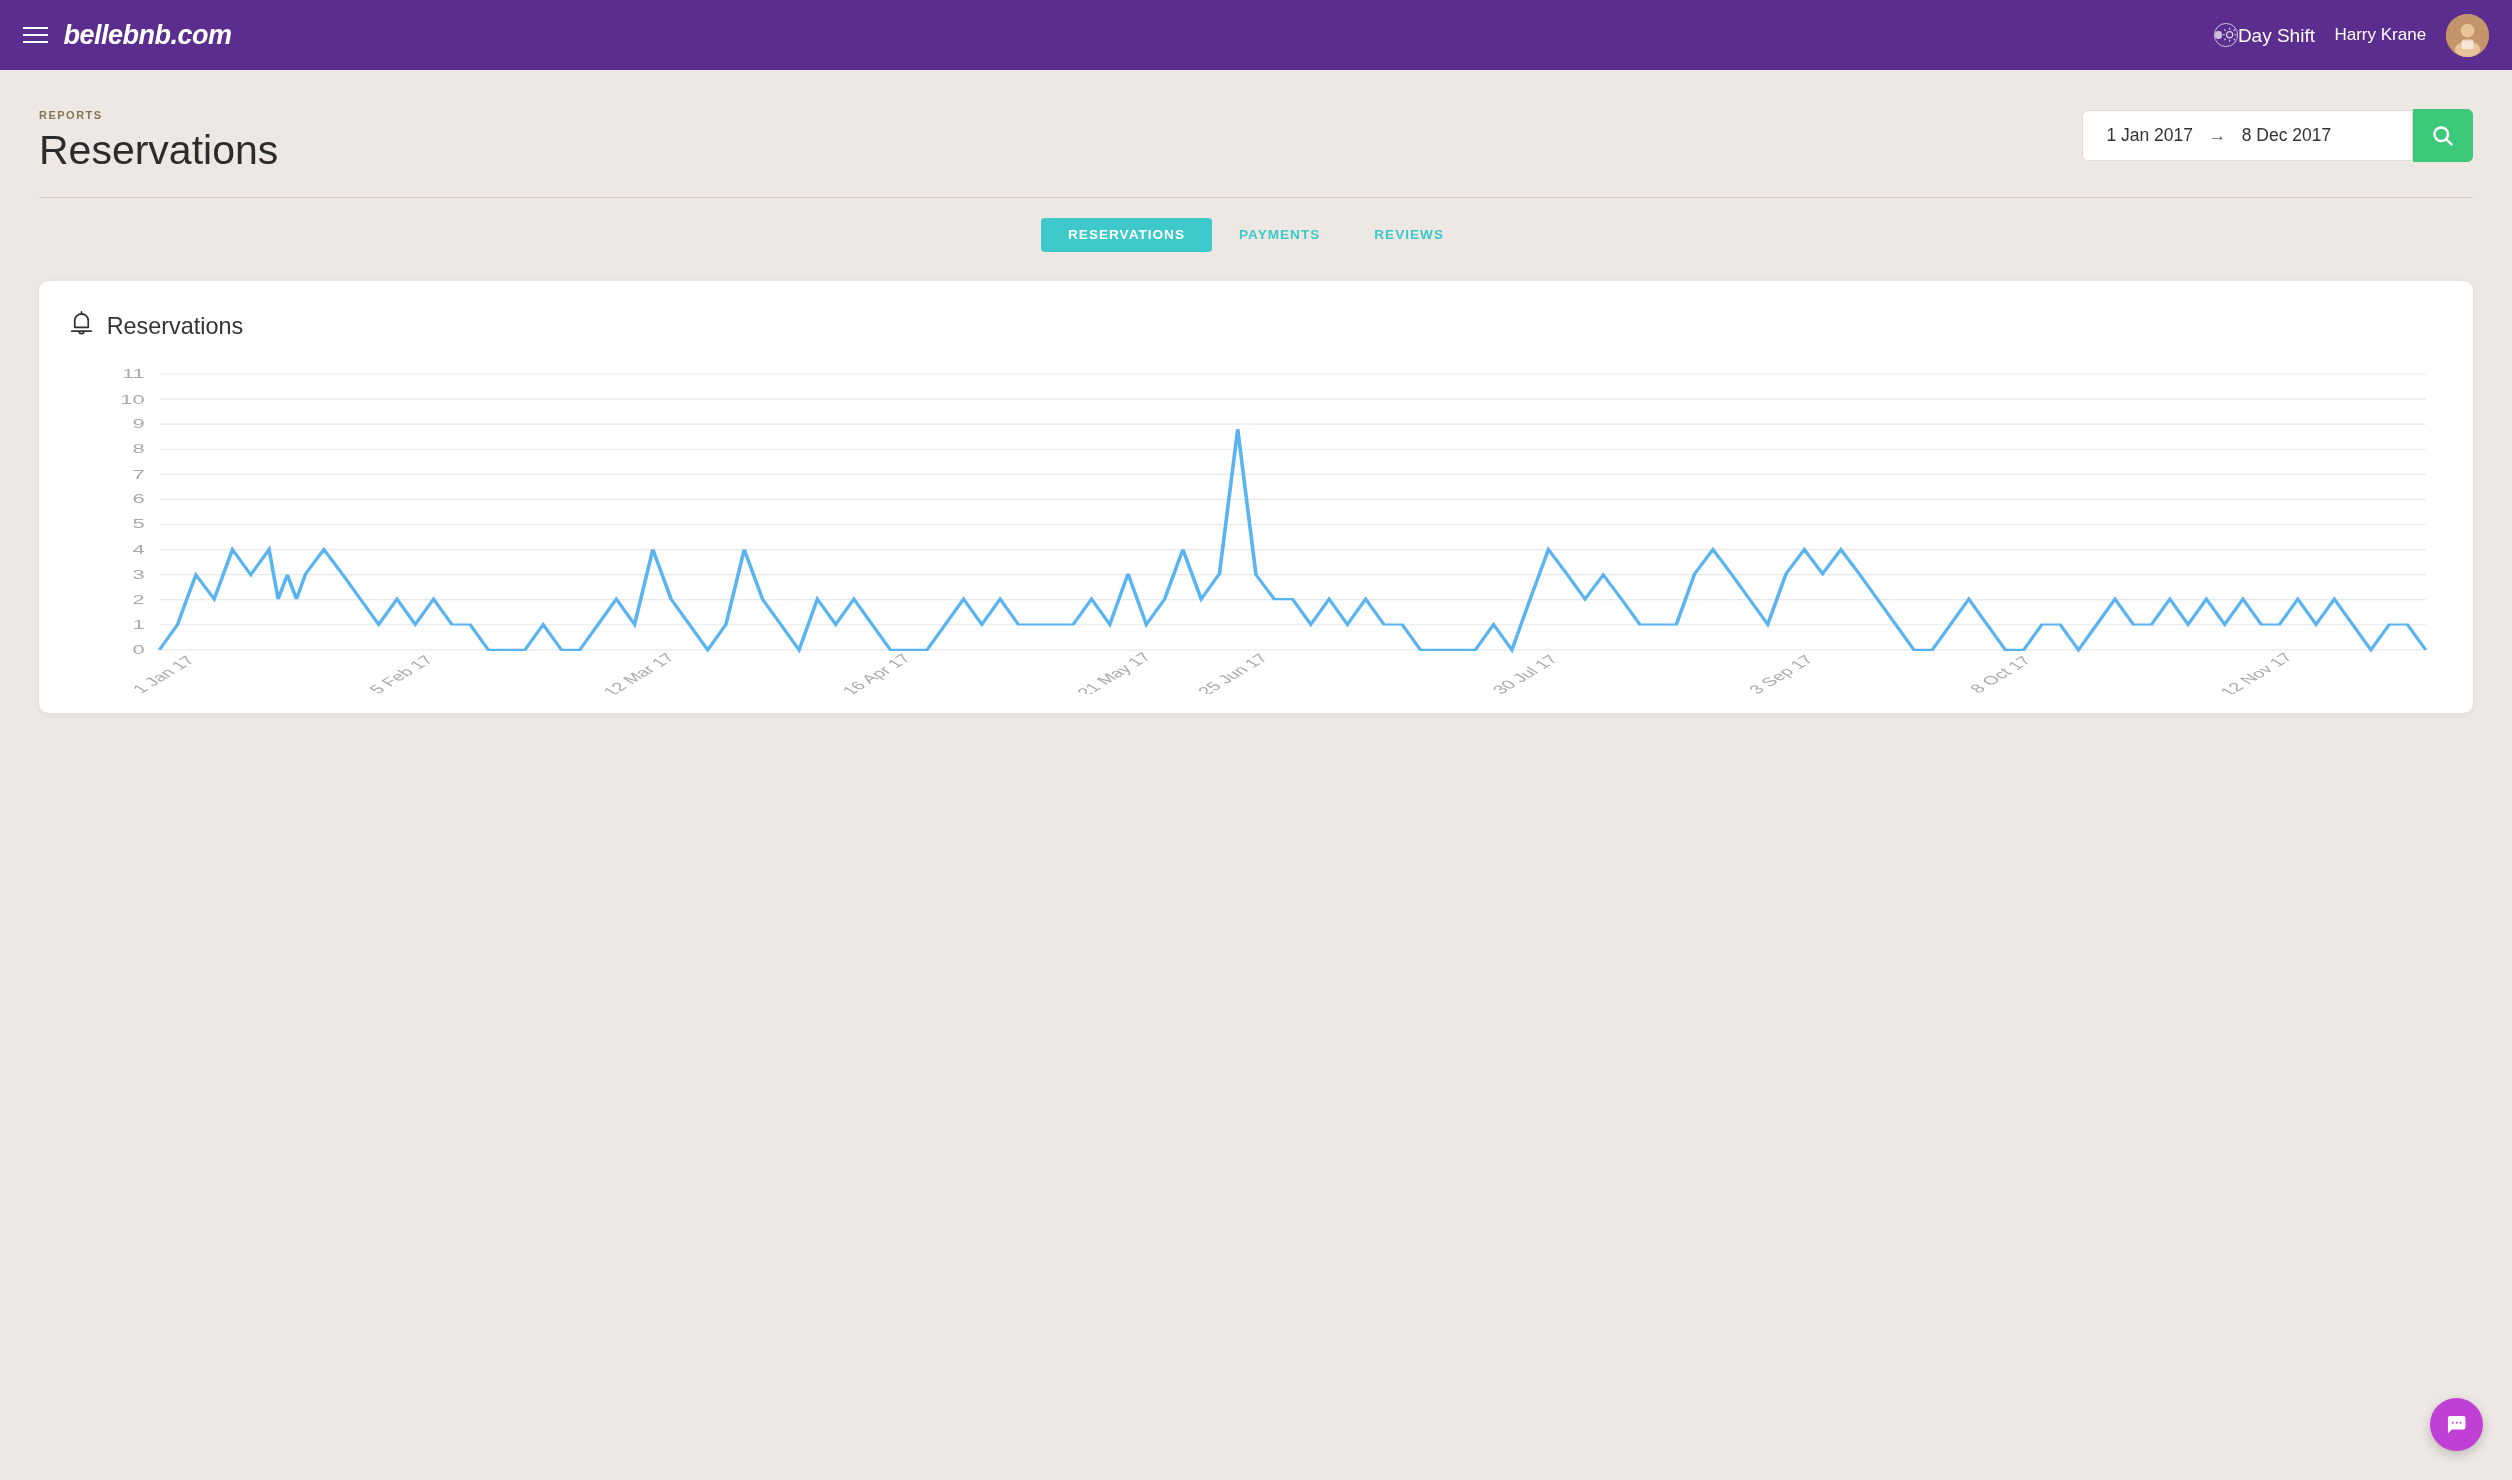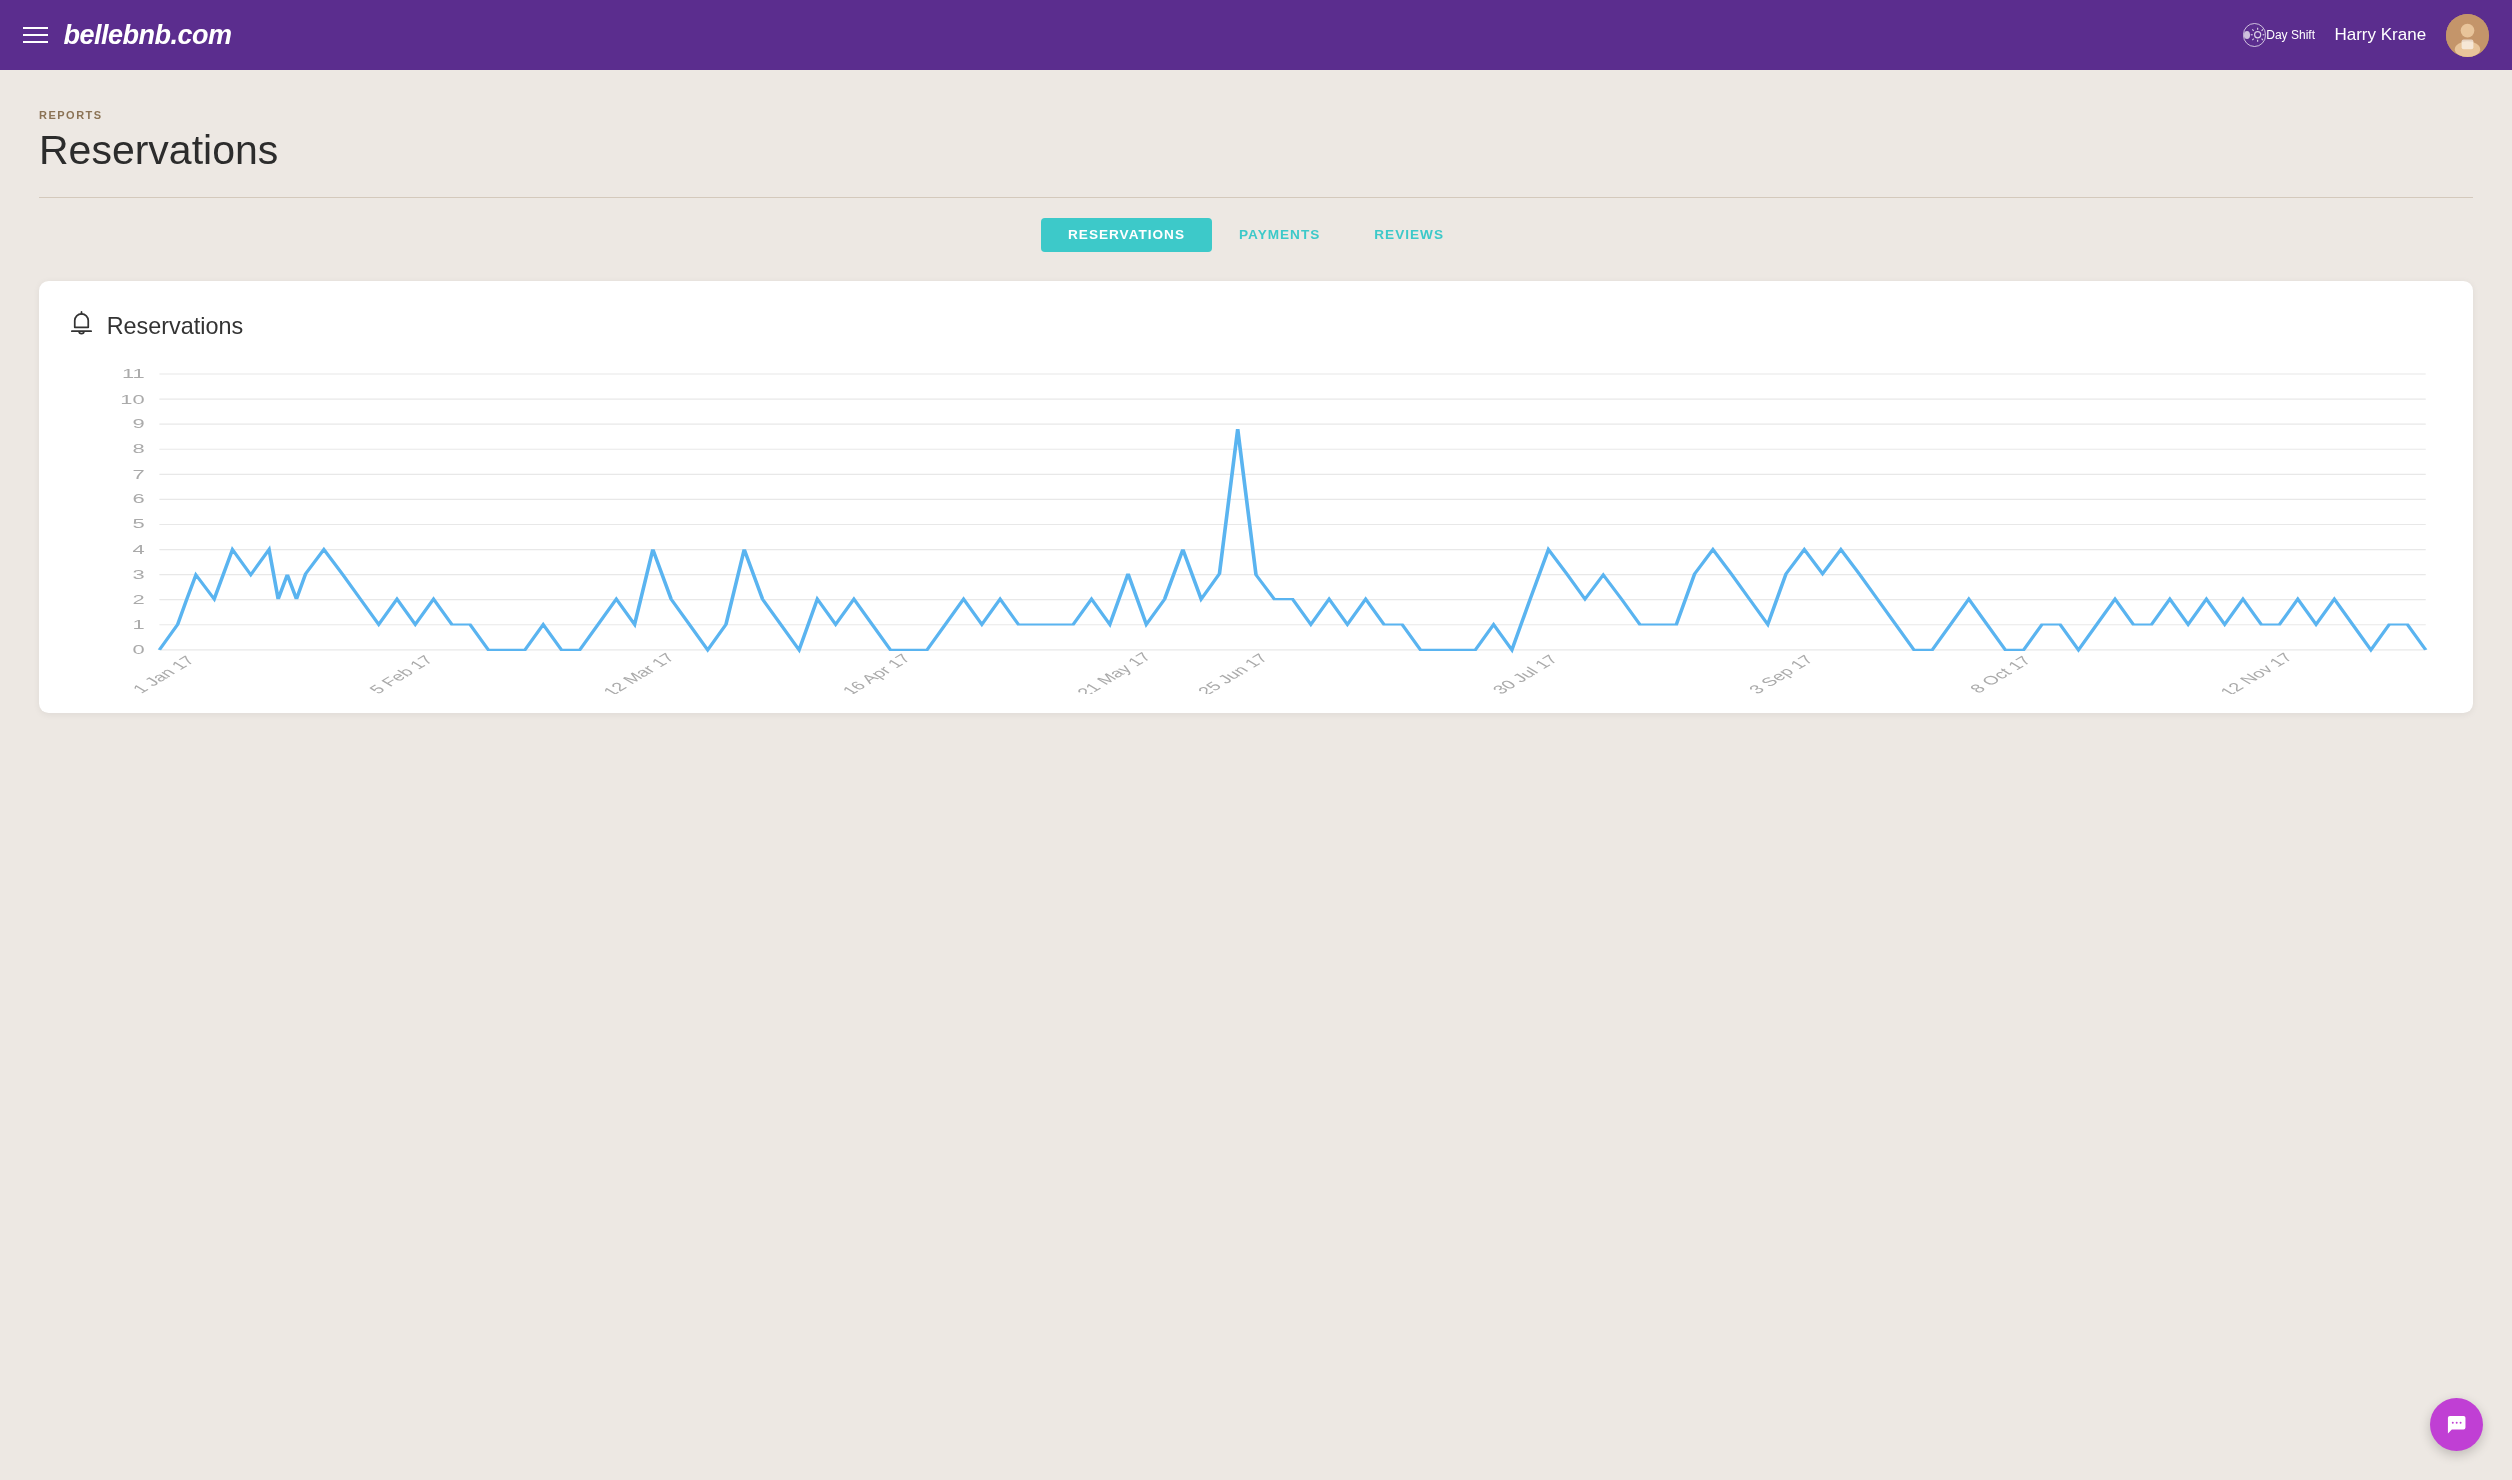--- a/index.html
+++ b/index.html
@@ -12,21 +12,21 @@
       align-items: center;
       padding: 0 23.4px;
       height: 70px;
       justify-content: space-between;
     }
     .header-left { display: flex; align-items: center; gap: 15px; }
     .hamburger { display: flex; flex-direction: column; gap: 4.9px; cursor: pointer; }
     .hamburger span { display: block; width: 25px; height: 1.9px; background: white; }
     .header-logo { color: white; font-size: 27px; font-weight: 600; font-style: italic; letter-spacing: -0.5px; }
     .header-right { display: flex; align-items: center; gap: 19.5px; }
-    .day-shift { display: flex; align-items: center; gap: 0; color: white; font-size: 12px; }
+    .day-shift { display: flex; align-items: flex-end; gap: 0; color: white; font-size: 19px; }
     .day-shift-icon { width: 23.4px; height: 23.4px; border: 1.9px solid rgba(255,255,255,0.7); border-radius: 50%; display: flex; align-items: center; justify-content: center; }
     .day-shift-icon::before { content: ''; width: 7.8px; height: 7.8px; background: rgba(255,255,255,0.7); border-radius: 50%; }
     .user-name { color: white; font-size: 17px; text-align: right; }
     .avatar-placeholder { width: 43px; height: 43px; border-radius: 50%; background: linear-gradient(135deg, #d4a574, #a0785a); display: flex; align-items: center; justify-content: center; color: white; font-size: 17.5px; }
 
     
     .main { padding: 39px 39px 39px 39px; }
 
     
     .page-header { display: flex; align-items: flex-start; justify-content: space-between; margin-bottom: 23.4px; }
@@ -149,20 +149,33 @@
     </div>
   </div>
 </header>
 
 <main class="main">
 
   <div class="page-header">
     <div class="page-header-left">
       <div class="breadcrumb">REPORTS</div>
       <h1 class="page-title">Reservations</h1>
+    </div>
+    <div class="date-search">
+      <div class="date-range-box">
+        <span>1 Jan 2017</span>
+        <span class="date-arrow">→</span>
+        <span>8 Dec 2017</span>
+      </div>
+      <button class="search-btn">
+        <svg width="21.4" height="21.4" viewBox="0 0 22 22" fill="none">
+          <circle cx="9.5" cy="9.5" r="7" stroke="white" stroke-width="2.5"></circle>
+          <line x1="14.5" y1="14.5" x2="20" y2="20" stroke="white" stroke-width="2.5" stroke-linecap="round"></line>
+        </svg>
+      </button>
     </div>
   </div>
 
   <hr class="divider">
 
   <div class="tabs">
     <div class="tab tab-active">RESERVATIONS</div>
     <div class="tab tab-inactive">PAYMENTS</div>
     <div class="tab tab-inactive">REVIEWS</div>
   </div>

